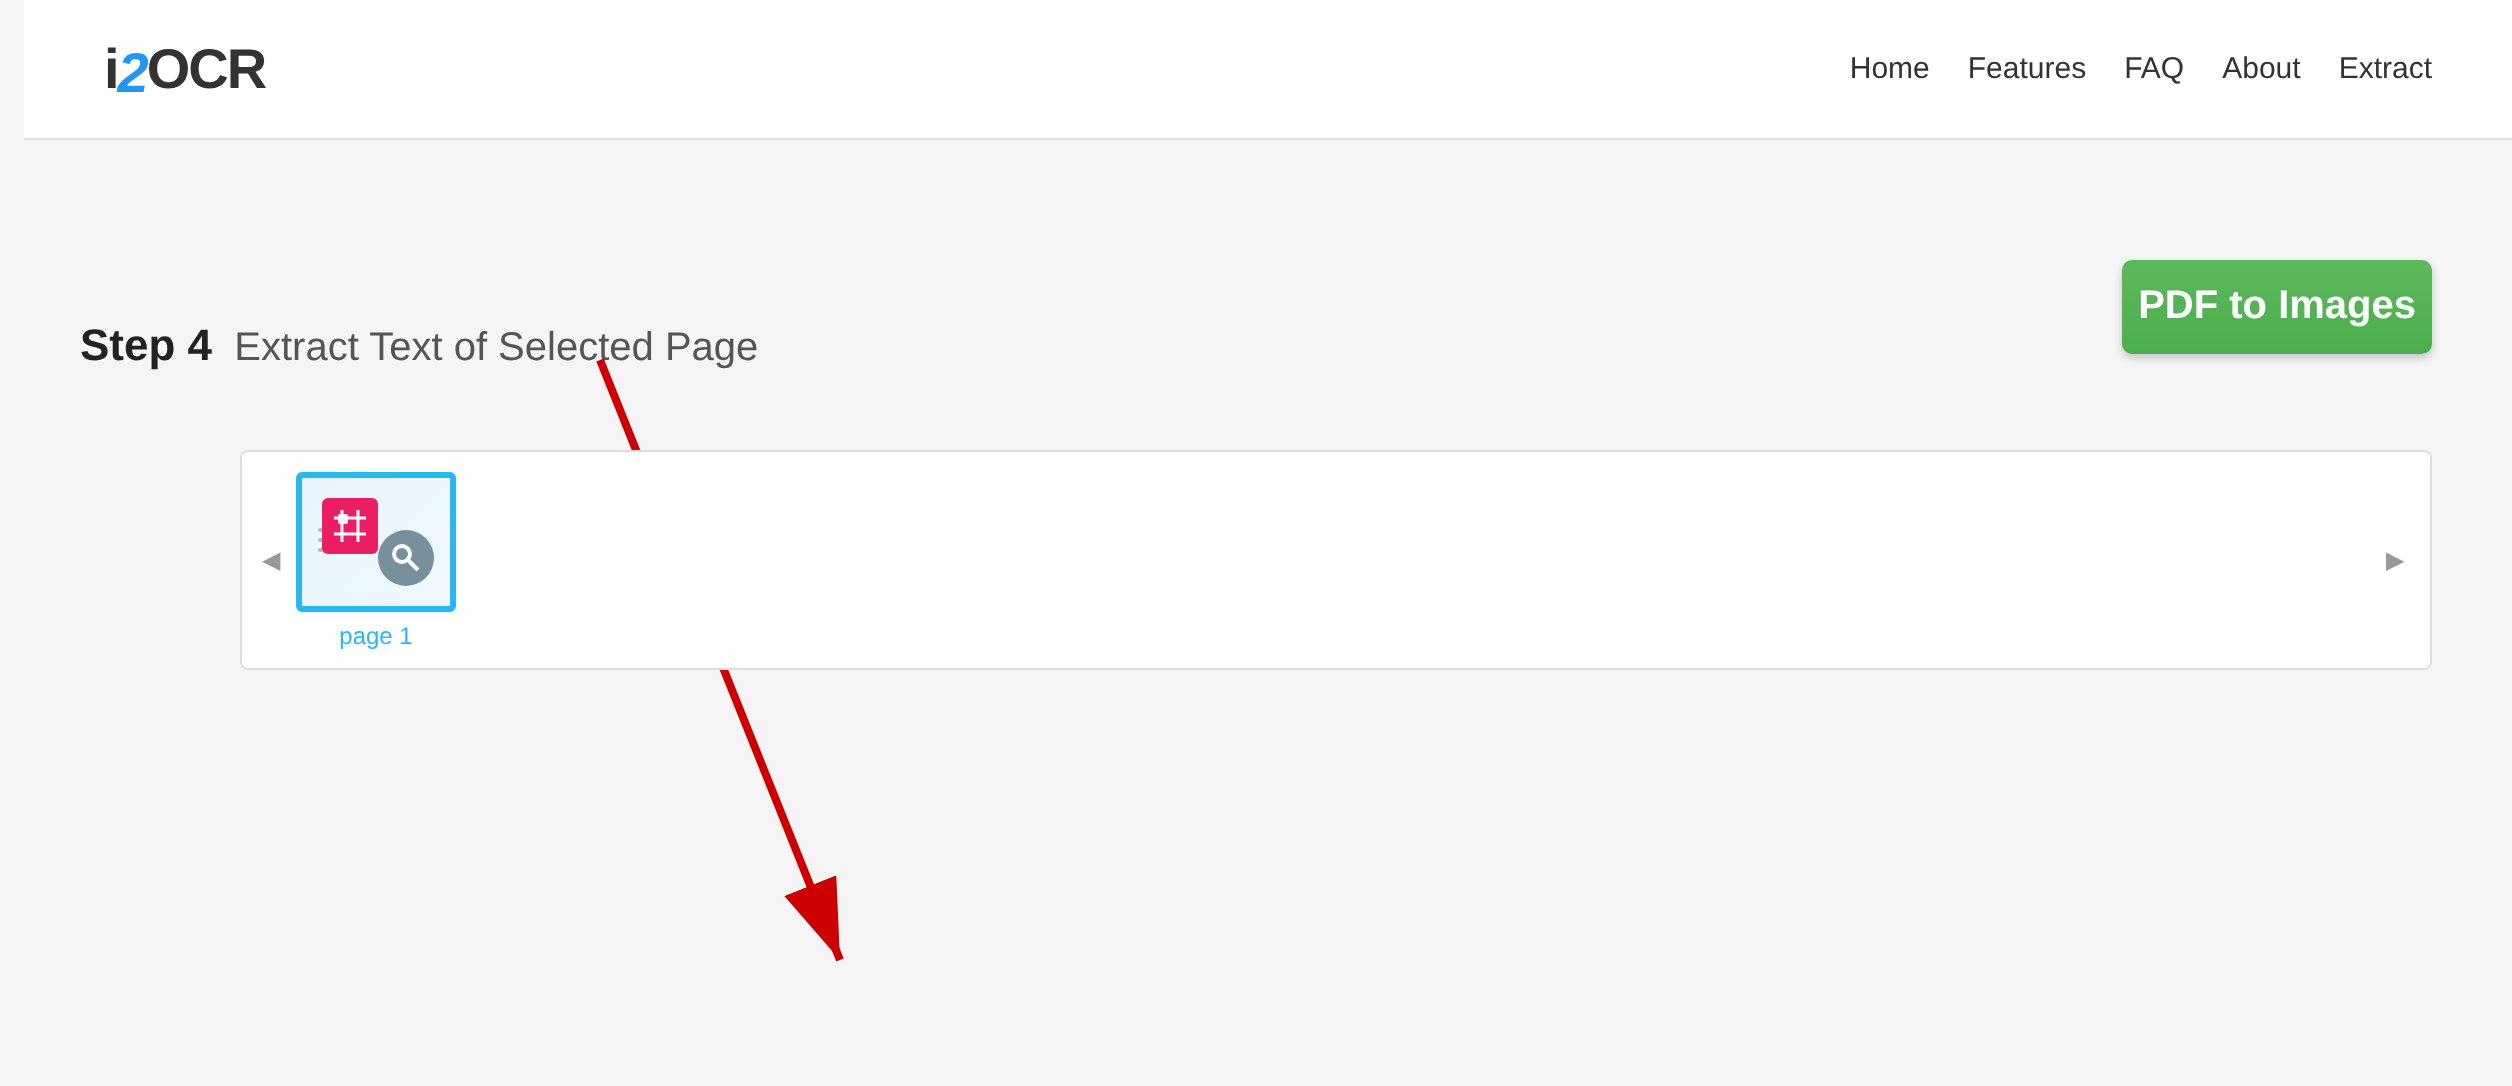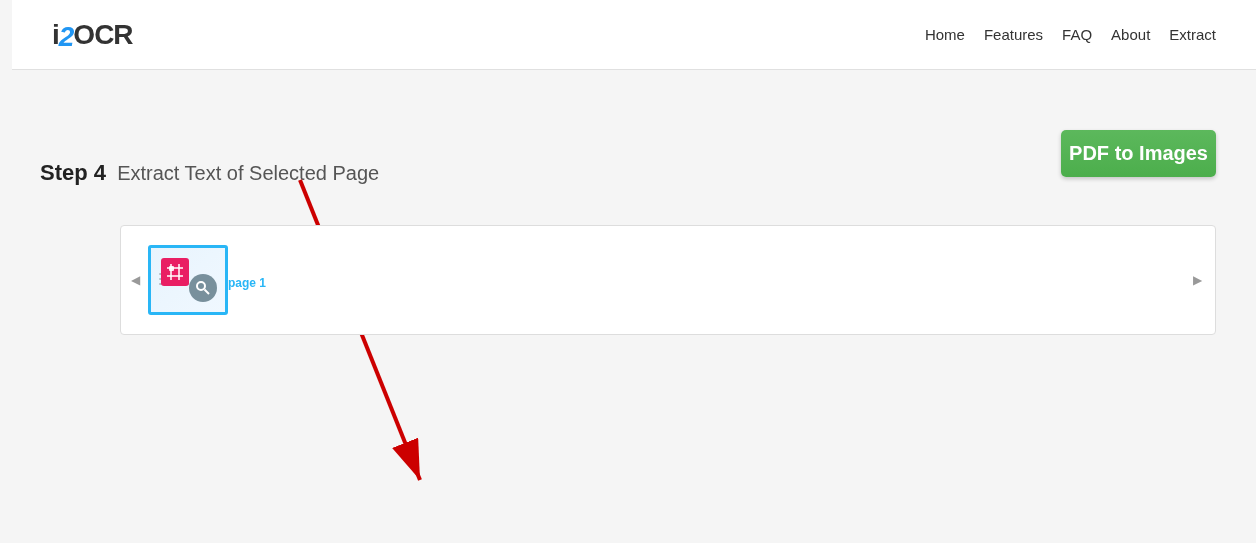--- a/index.html
+++ b/index.html
@@ -169,25 +169,24 @@
     .pages-scroll {
       flex: 1;
       display: flex;
       gap: 10px;
       overflow-x: auto;
       padding: 0 5px;
     }
 
     .page-thumb {
       display: flex;
-      flex-direction: row;
+      flex-direction: column;
       align-items: center;
       cursor: pointer;
       flex-shrink: 0;
-      font-weight: bold;
     }
 
     .page-thumb-img {
       width: 80px;
       height: 70px;
       border: 3px solid #29B6F6;
       border-radius: 3px;
       background: linear-gradient(135deg, #e8f4fd 0%, #f0f8ff 100%);
       position: relative;
       overflow: hidden;

